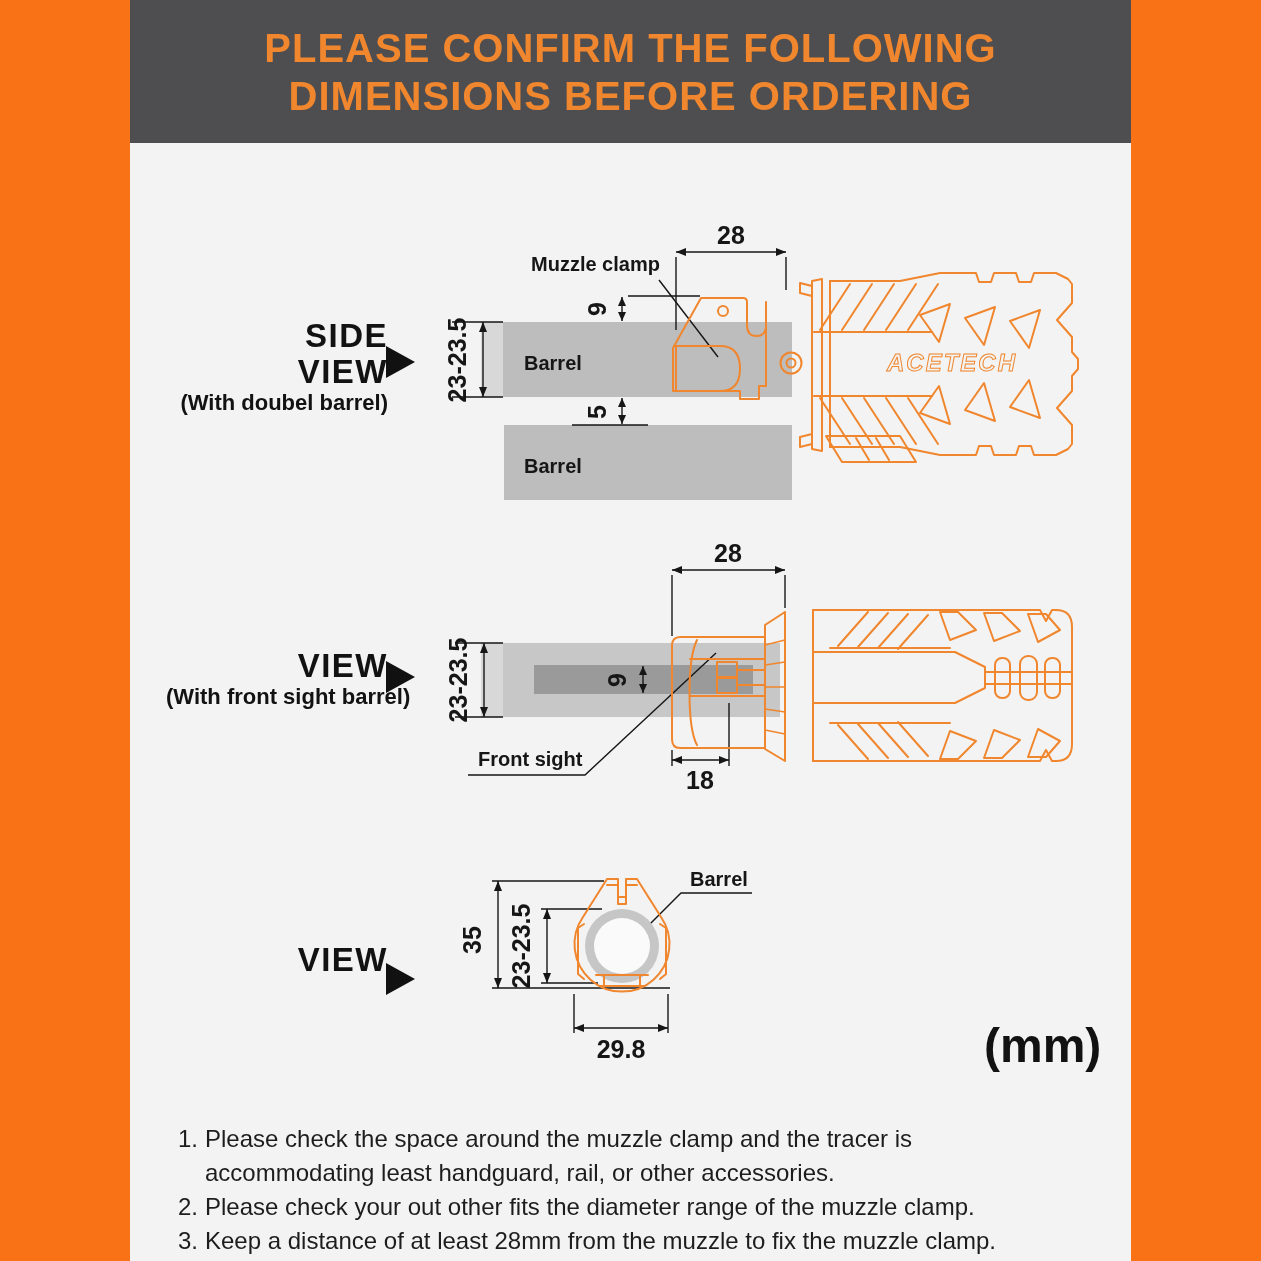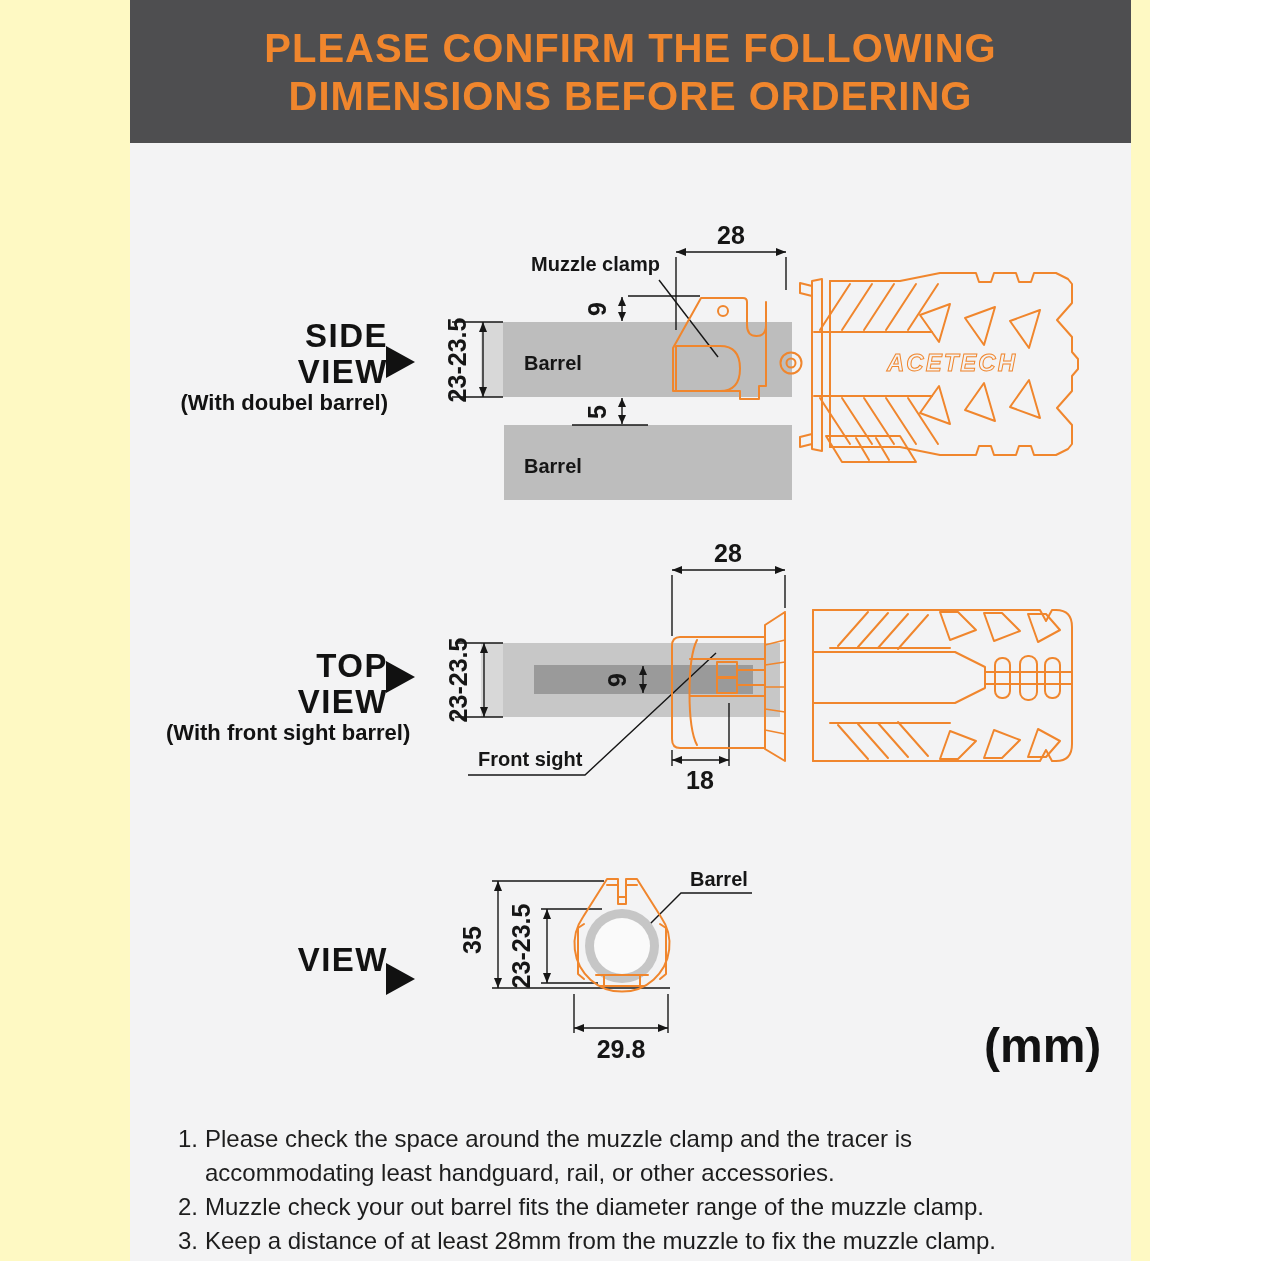--- a/index.html
+++ b/index.html
@@ -8,21 +8,21 @@
     --panel-bg:#F3F3F4;
     --dim-ink:#161616;
     --barrel-gray:#BDBDBD;
     --barrel-light:#D8D8D8;
     --barrel-top-gray:#C7C7C7;
     --rail-gray:#9A9A9A;
     --ring-gray:#C6C6C6;
     --bore-white:#FAFAFA;
   }
   html,body{margin:0;padding:0;background:#ffffff;}
-  .page{position:relative;width:1150px;height:1261px;background:#fef9c3;overflow:hidden;
+  .page{position:relative;width:1261px;height:1261px;background:#f97316;overflow:hidden;
         font-family:"Liberation Sans",sans-serif;color:var(--dim-ink);}
   .panel{position:absolute;left:130px;top:0;width:1001px;height:1261px;background:var(--panel-bg);}
   .header{position:absolute;left:130px;top:0;width:1001px;height:143px;background:var(--header-bg);
           display:flex;flex-direction:column;justify-content:center;align-items:center;}
   .header .hline{color:var(--accent-orange);font-size:40px;font-weight:700;letter-spacing:1px;
           line-height:48px;white-space:nowrap;}
   .vtitle{position:absolute;left:166px;width:222px;text-align:right;}
   .vtitle .t{font-size:33px;font-weight:700;letter-spacing:1.5px;line-height:36px;color:#121212;}
   .vtitle .s{font-size:22px;font-weight:600;line-height:22px;margin-top:2px;color:#121212;white-space:nowrap;}
   .pointer{position:absolute;width:0;height:0;border-top:16px solid transparent;
@@ -144,21 +144,20 @@
       <polygon points="1040,310 1010,321 1029,348"></polygon>
 
       <polygon points="950,424 920,413 939,386"></polygon>
       <polygon points="995,421 965,410 984,383"></polygon>
       <polygon points="1040,418 1010,407 1029,380"></polygon>
     </g>
     <text class="brandtext" x="952" y="371" text-anchor="middle">ACETECH</text>
   </svg>
 
   <div class="vtitle" style="top:648px;">
-    <div class="t">TOP</div>
     <div class="t">VIEW</div>
     <div class="s">(With front sight barrel)</div>
   </div>
   <div class="pointer" style="left:386px;top:661px;"></div>
 
   <svg class="drawing" style="left:430px;top:540px;" width="670" height="260" viewBox="430 540 670 260">
 
     <g>
       <rect class="fill-barrel-top" x="481" y="643" width="299" height="74"></rect>
       <rect class="fill-barrel-light" x="481" y="643" width="22" height="74"></rect>
@@ -299,21 +298,21 @@
     <div class="note">
       <span class="num">1.</span>
       <div>
         <div class="nline">Please check the space around the muzzle clamp and the tracer is</div>
         <div class="nline">accommodating least handguard, rail, or other accessories.</div>
       </div>
     </div>
     <div class="note">
       <span class="num">2.</span>
       <div>
-        <div class="nline">Muzzle check your out barrel fits the diameter range of the muzzle clamp.</div>
+        <div class="nline">Please check your out other fits the diameter range of the muzzle clamp.</div>
       </div>
     </div>
     <div class="note">
       <span class="num">3.</span>
       <div>
         <div class="nline">Keep a distance of at least 28mm from the muzzle to fix the muzzle clamp.</div>
       </div>
     </div>
   </div>
 </div>

